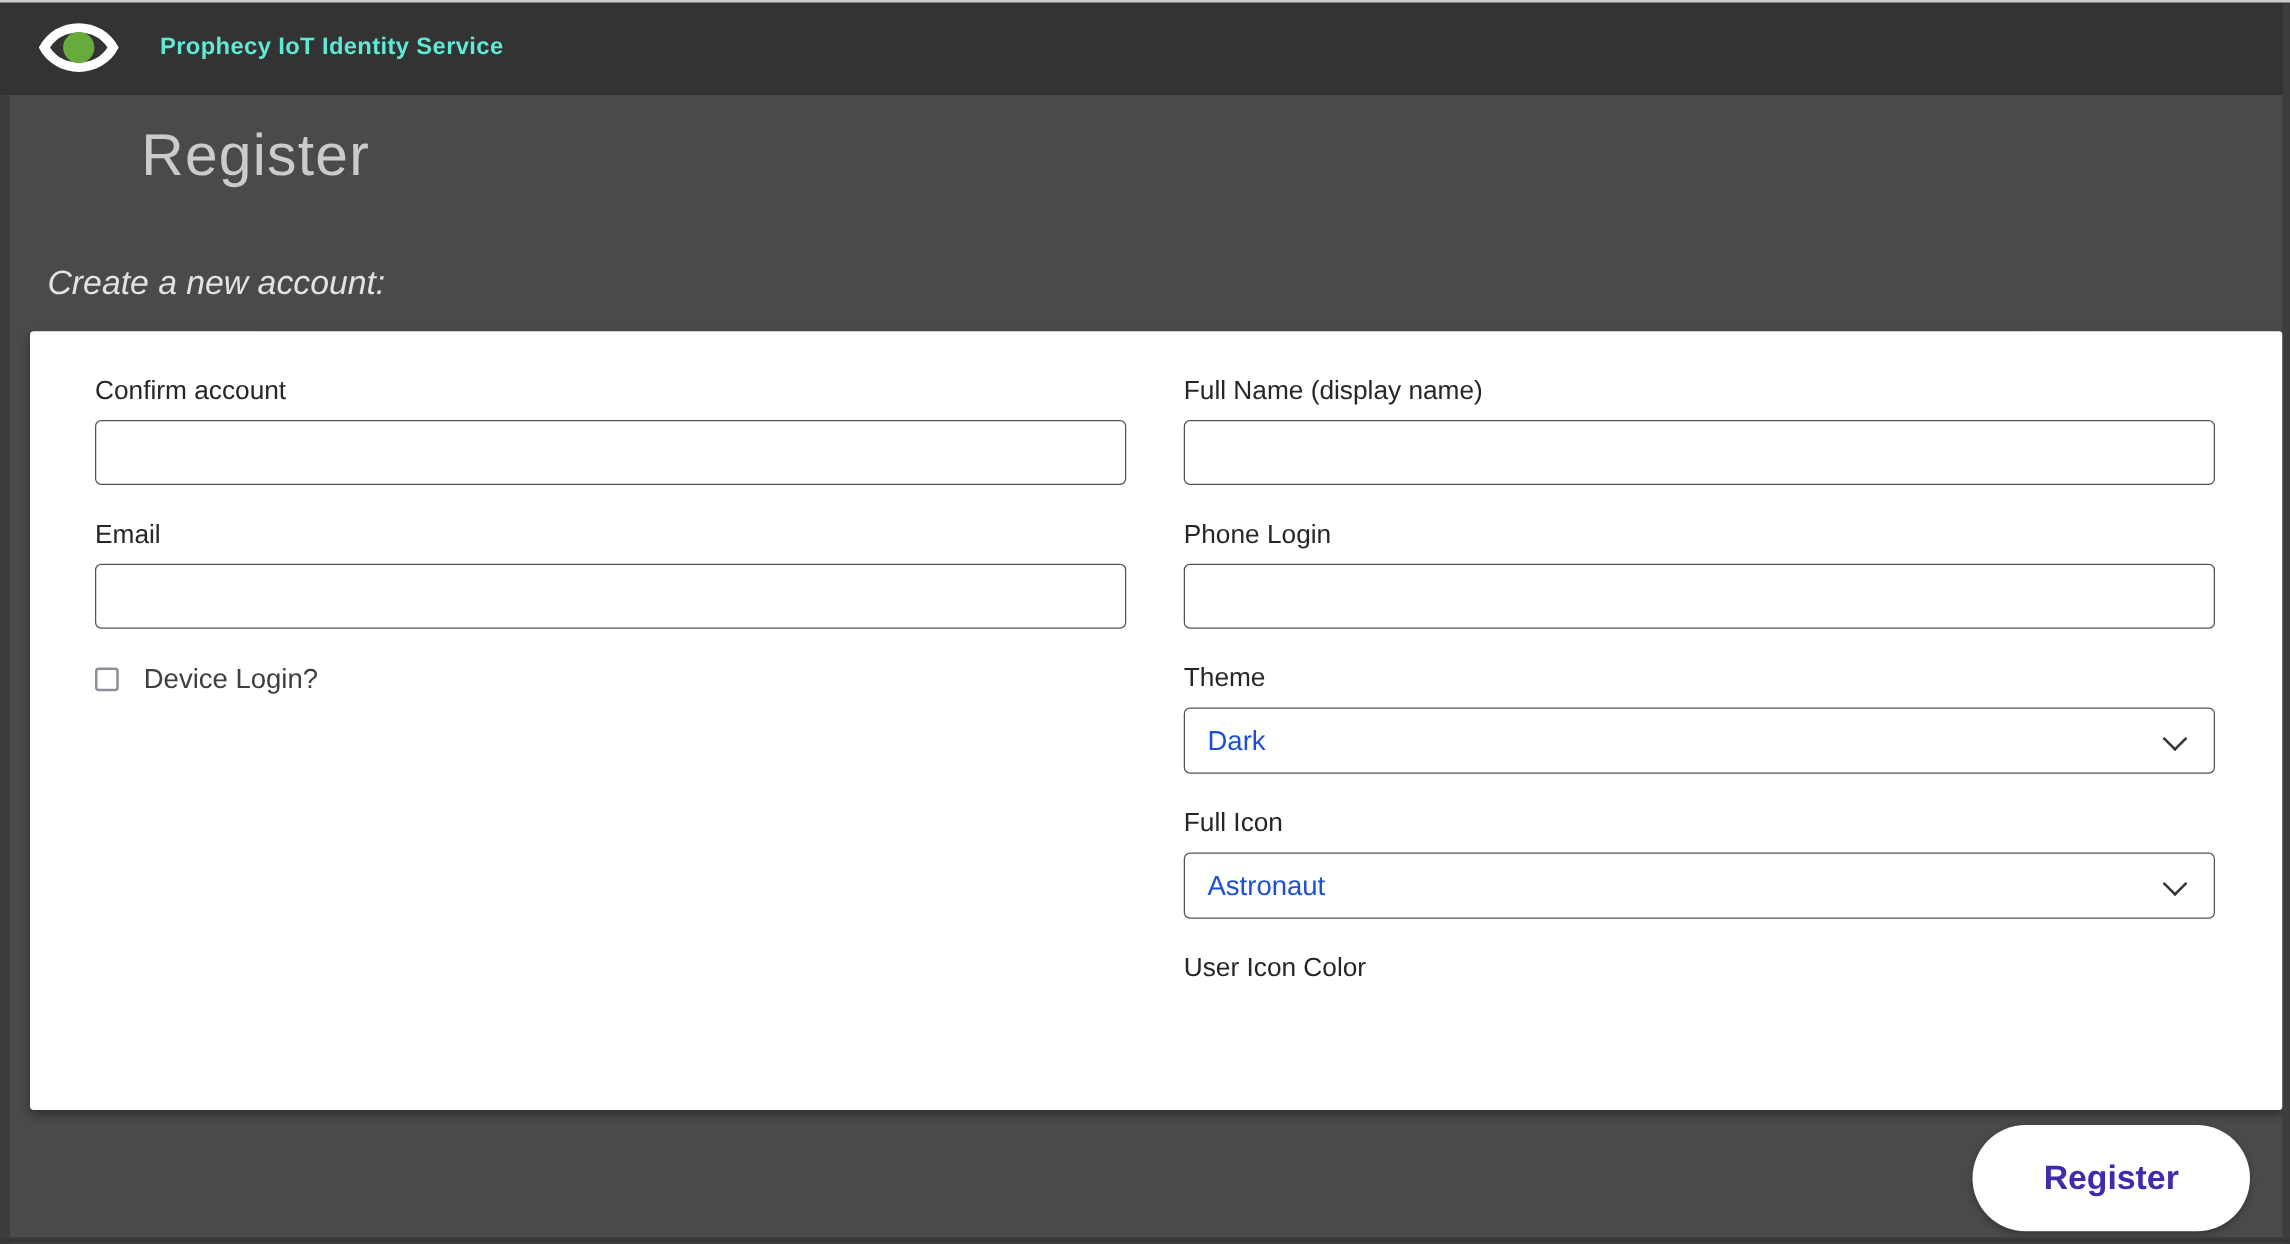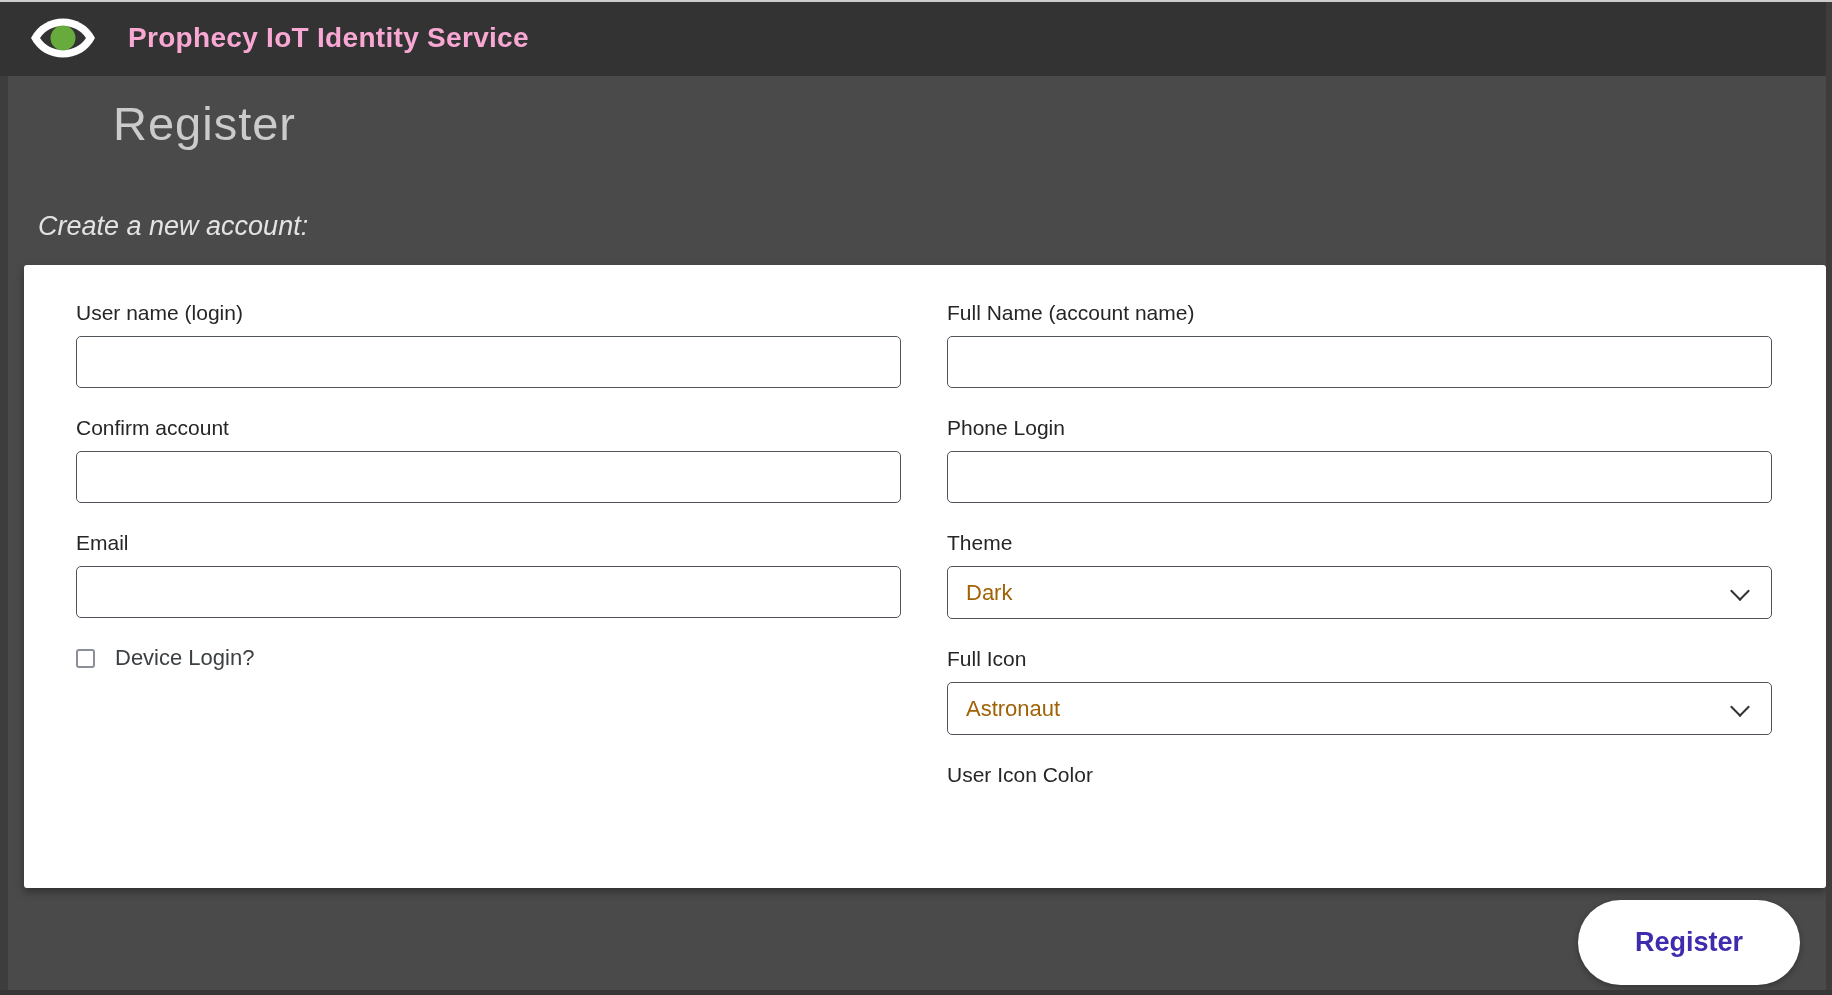--- a/index.html
+++ b/index.html
@@ -27,22 +27,22 @@
     align-items: center;
     padding-left: 31px;
     box-sizing: border-box;
   }
   .logo {
     width: 64px; height: 44px;
     flex: 0 0 auto;
     margin-right: 33px;
   }
   .app-title {
-    color: #f9a8d4;
-    font-size: 28px;
+    color: #5eead4;
+    font-size: 19px;
     font-weight: 700;
     letter-spacing: 0.3px;
   }
   
   .page-title {
     position: absolute;
     left: 113px;
     top: 96px;
     font-size: 47px;
     font-weight: 400;
@@ -101,21 +101,21 @@
     width: 100%;
     height: 53px;
     box-sizing: border-box;
     border: 1.5px solid #4f545a;
     border-radius: 5px;
     background: #fff;
     display: flex;
     align-items: center;
     padding-left: 18px;
     font-size: 22px;
-    color: #a16207;
+    color: #1d4ed8;
     margin-bottom: 27px;
     cursor: pointer;
   }
   .chevron {
     position: absolute;
     right: 24px;
     top: 17px;
     width: 12px;
     height: 12px;
     border-right: 2.5px solid #333;
@@ -190,24 +190,20 @@
     <div class="app-title">Prophecy IoT Identity Service</div>
   </div>
 
   <div class="page-title">Register</div>
   <div class="page-subtitle">Create a new account:</div>
 
   <div class="card">
 
     <div class="col">
 
-      <div class="field">
-        <label class="field-label">User name (login)</label>
-        <input class="text-input" type="text" value="" style="">
-      </div>
 
 
       <div class="field">
         <label class="field-label">Confirm account</label>
         <input class="text-input" type="password" value="" style="">
       </div>
 
       <div class="field">
         <label class="field-label">Email</label>
         <input class="text-input" type="text" value="" style="">
@@ -216,21 +212,21 @@
       <div class="checkbox-row">
         <div class="checkbox"></div>
         <div class="checkbox-label">Device Login?</div>
       </div>
 
     </div>
 
     <div class="col">
 
       <div class="field">
-        <label class="field-label">Full Name (account name)</label>
+        <label class="field-label">Full Name (display name)</label>
         <input class="text-input" type="text" value="" style="">
       </div>
 
       <div class="field">
         <label class="field-label">Phone Login</label>
         <input class="text-input" type="text" value="" style="">
       </div>
 
       <div class="field">
         <label class="field-label">Theme</label>

